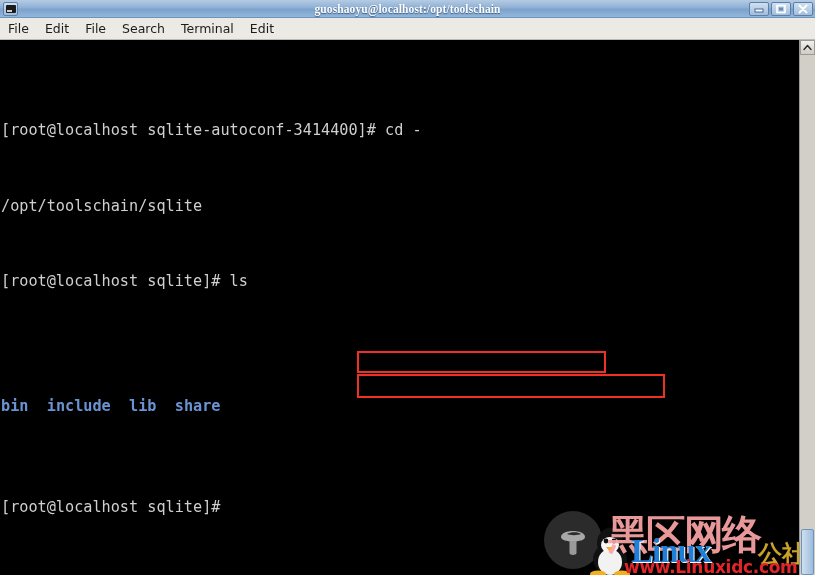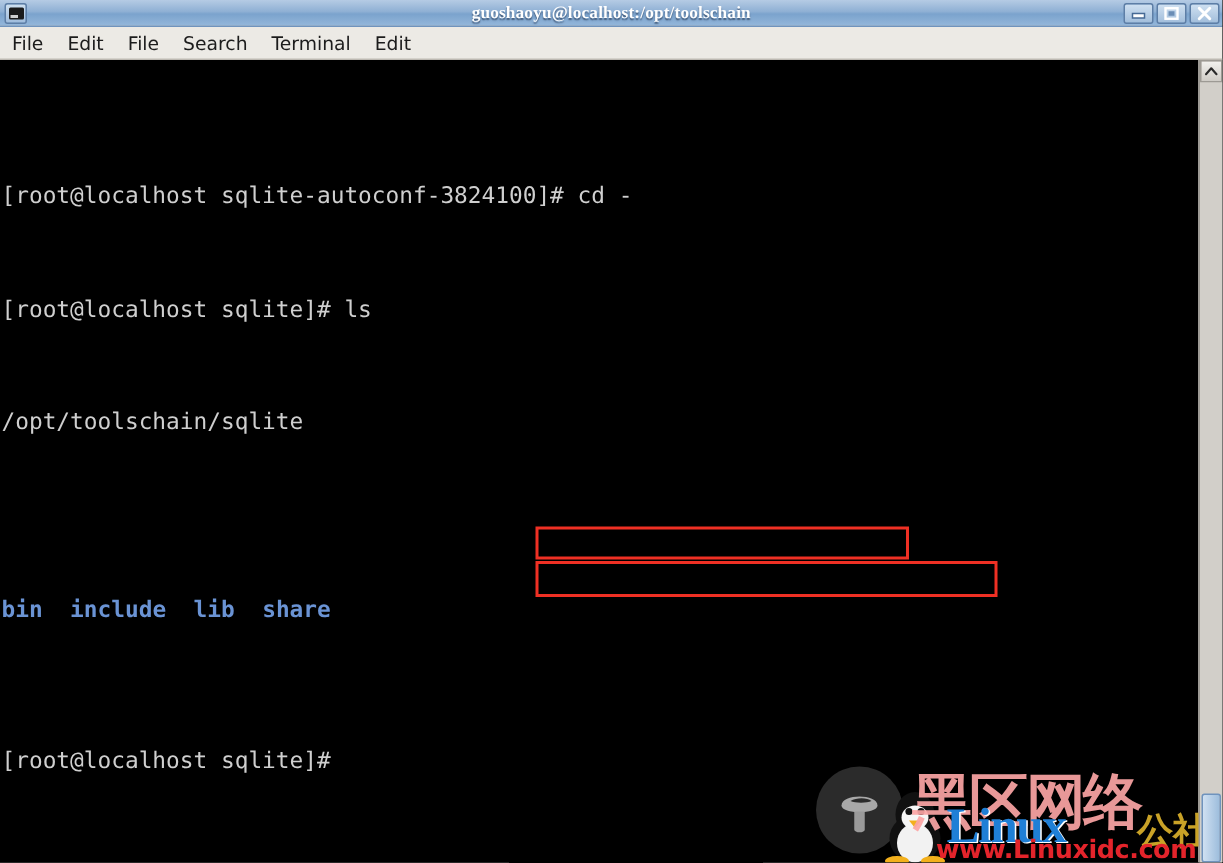--- a/index.html
+++ b/index.html
@@ -192,23 +192,23 @@
     <div class="menu-item">Search</div>
     <div class="menu-item">Terminal</div>
     <div class="menu-item">Edit</div>
   </div>
 
   <div id="body-wrap">
 
     <div id="terminal">
       <div id="screen">
 
-        <div class="ln"><span class="plain">[root@localhost sqlite-autoconf-3824100]# cd -</span></div>
+        <div class="ln"><span class="plain">[root@localhost sqlite-autoconf-3414400]# cd -</span></div>
+        <div class="ln"><span class="plain">/opt/toolschain/sqlite</span></div>
         <div class="ln"><span class="plain">[root@localhost sqlite]# ls</span></div>
-        <div class="ln"><span class="plain">/opt/toolschain/sqlite</span></div>
 
         
         <div class="ln"><span class="dir">bin</span><span class="plain">  </span><span class="dir">include</span><span class="plain">  </span><span class="dir">lib</span><span class="plain">  </span><span class="dir">share</span></div>
 
         <div class="ln"><span class="plain">[root@localhost sqlite]# </span></div>
         <div class="ln"><span class="plain">[root@localhost sqlite]# </span></div>
         
         
         
         

